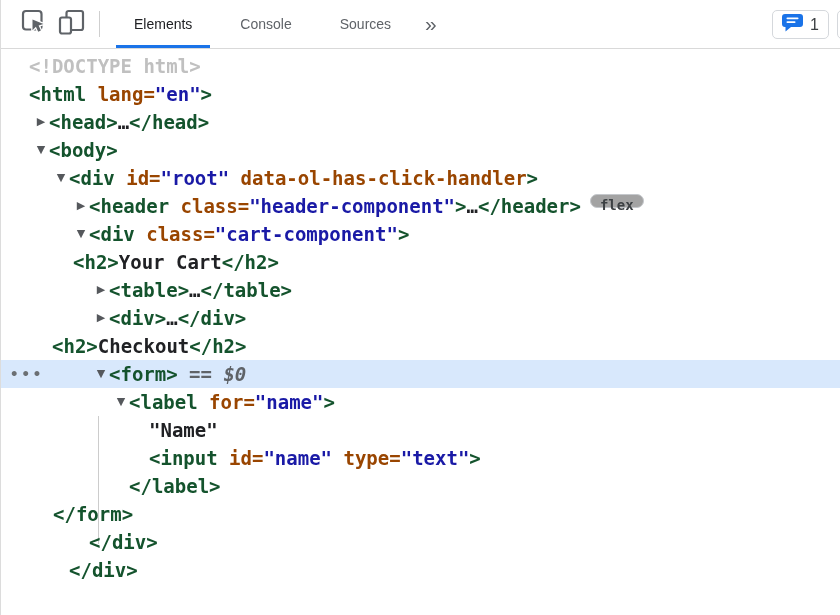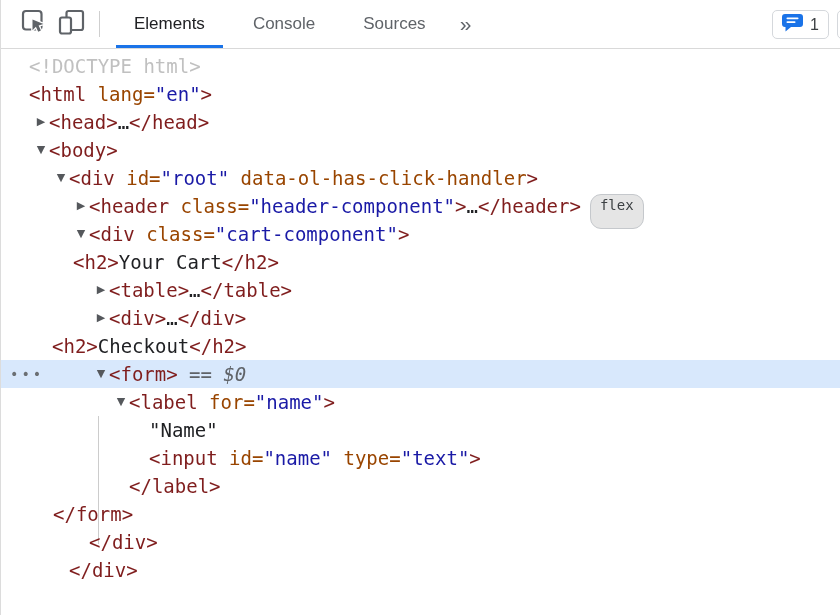--- a/index.html
+++ b/index.html
@@ -33,21 +33,21 @@
     background: #cfcfcf;
     margin: 11px 10px 11px 8px;
   }
   .tabs { display: flex; align-items: stretch; }
   .tab {
     position: relative;
     display: flex;
     align-items: center;
     padding: 0 18px;
     margin: 0 6px;
-    font-size: 17px;
+    font-size: 14px;
     color: #5f6368;
     cursor: pointer;
     white-space: nowrap;
   }
   .tab.active { color: #202124; }
   .tab.active .tab-underline {
     position: absolute;
     left: 0; right: 0; bottom: 0;
     height: 3px;
     background: #1a73e8;
@@ -93,20 +93,21 @@
     font-size: 19px;
     height: 565px;
     overflow: hidden;
   }
   .row {
     position: relative;
     height: 28px;
     line-height: 28px;
     white-space: nowrap;
     cursor: default;
+    font-weight: bold;
   }
   .row.selected { background: #d8e8fc; }
   .arrow {
     position: absolute;
     top: 0;
     width: 14px;
     text-align: center;
     font-family: "DejaVu Sans", sans-serif;
     font-size: 11px;
     color: #55585c;
@@ -115,36 +116,36 @@
   }
   .gutter {
     position: absolute;
     left: 9px; top: 0;
     font-size: 14px;
     letter-spacing: 3px;
     color: #6b6f73;
     line-height: 28px;
     cursor: pointer;
   }
-  .p-tag     { color: #7f1d1d; }
+  .p-tag     { color: #14532d; }
   .p-attr    { color: #994500; text-align: center; }
   .p-val     { color: #1a1aa6; }
   .p-text    { color: #202124; }
   .p-doctype { color: #c0c0c0; }
   .p-eq      { color: #5f6368; }
   .p-dollar  { color: #5f6368; font-style: italic; }
   .flex-badge {
     display: inline-block;
     margin-left: 9px;
     padding: 0 9px;
-    height: 35px;
+    height: 14px;
     line-height: 20px;
     border: 1px solid #c5c8cc;
     border-radius: 11px;
-    background: #e5e5e5;
+    background: #a3a3a3;
     color: #3c4043;
     font-size: 14px;
     vertical-align: 3px;
     cursor: pointer;
   }
   .guide-line {
     position: absolute;
     left: 97px;
     top: 367px;
     width: 1px;

